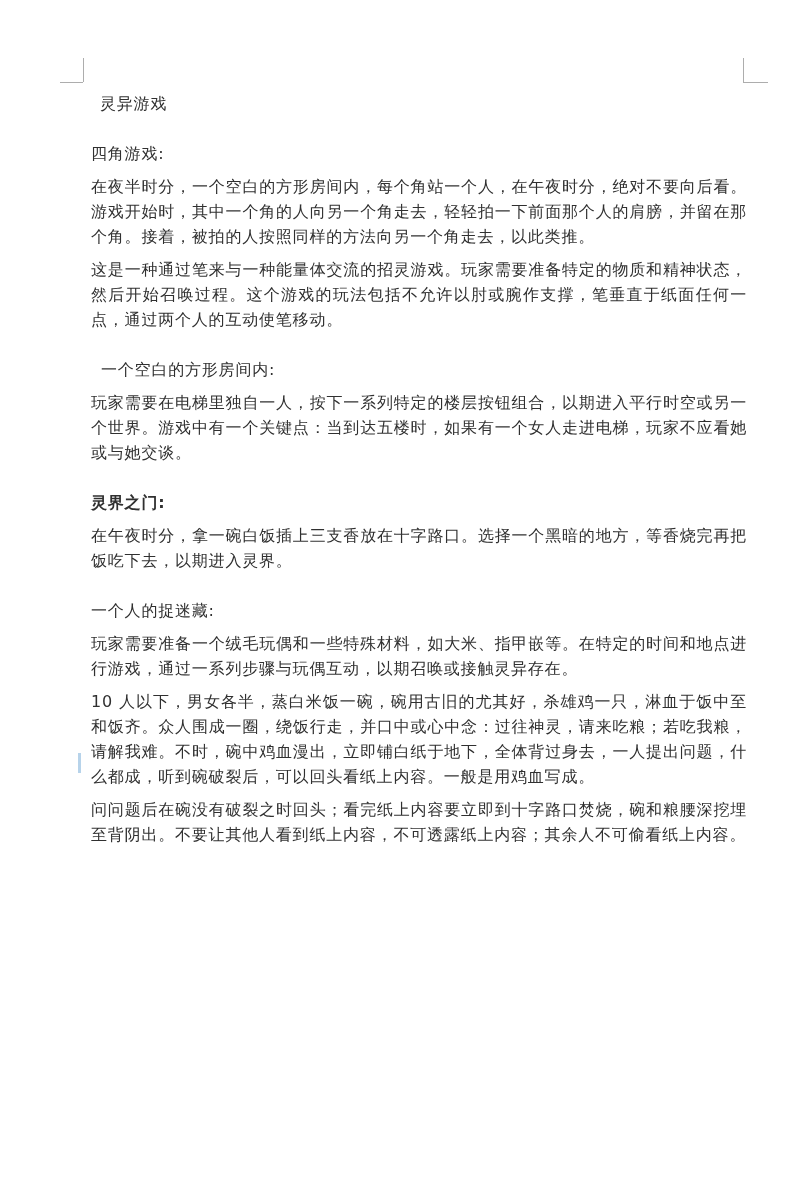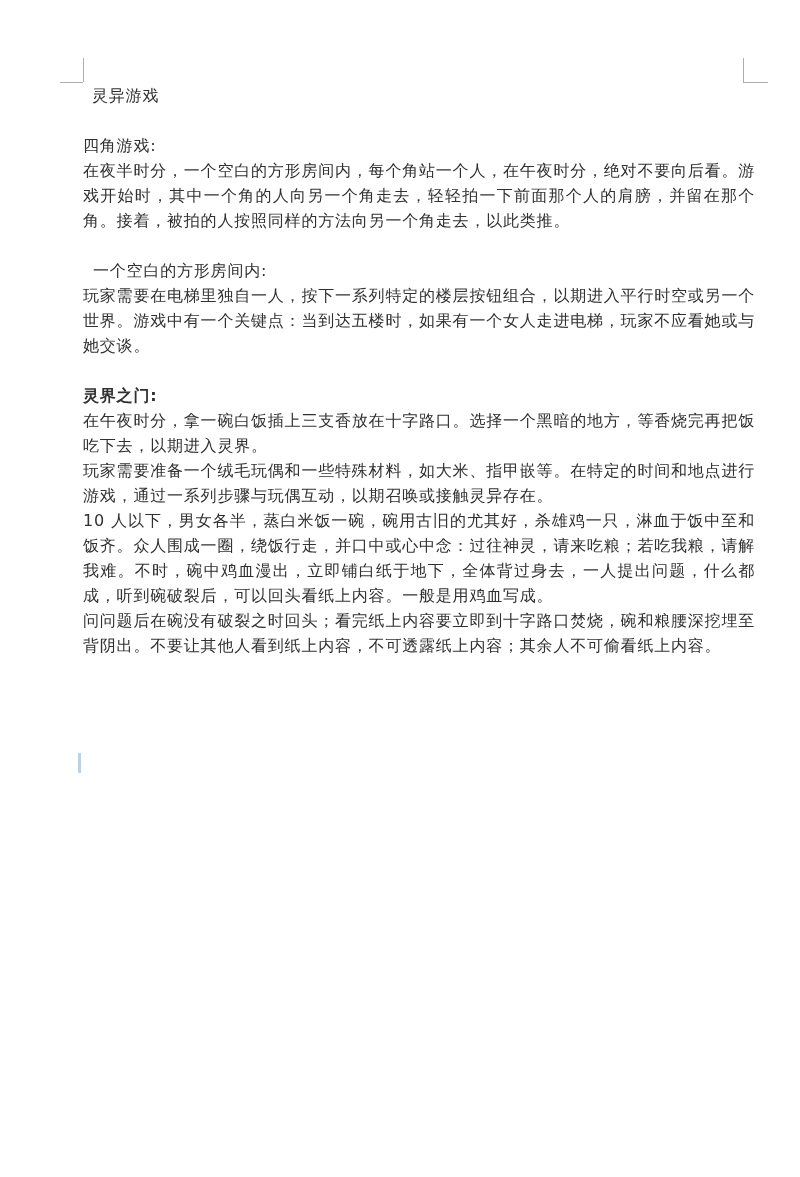--- a/index.html
+++ b/index.html
@@ -39,21 +39,21 @@
     position: absolute;
     left: 83px;
     top: 83px;
     width: 672px;
     color: #303030;
     font-size: 16px;
     line-height: 25px;
     letter-spacing: 0.8px;
   }
   #textflow p {
-    margin: 0;
+    margin: 8px;
     padding: 0;
     text-align: justify;
   }
   p.doc-title {
     text-indent: 9px;
     text-align: left !important;
   }
   p.heading {
     text-align: left;
   }
@@ -71,21 +71,23 @@
   <div class="crop" id="tr-v"></div>
   <div class="crop" id="tr-h"></div>
 
   <div id="cursor"></div>
 
   <div id="textflow">
     <p class="doc-title">灵异游戏</p>
 
   <p class="heading" style="margin-top: 25px;">四角游戏:</p>
       <p>在夜半时分，一个空白的方形房间内，每个角站一个人，在午夜时分，绝对不要向后看。游戏开始时，其中一个角的人向另一个角走去，轻轻拍一下前面那个人的肩膀，并留在那个角。接着，被拍的人按照同样的方法向另一个角走去，以此类推。</p>
+      <p>这是一种通过笔来与一种能量体交流的招灵游戏。玩家需要准备特定的物质和精神状态，然后开始召唤过程。这个游戏的玩法包括不允许以肘或腕作支撑，笔垂直于纸面任何一点，通过两个人的互动使笔移动。</p>
       <p class="heading indent" style="margin-top: 25px;">一个空白的方形房间内:</p>
       <p>玩家需要在电梯里独自一人，按下一系列特定的楼层按钮组合，以期进入平行时空或另一个世界。游戏中有一个关键点：当到达五楼时，如果有一个女人走进电梯，玩家不应看她或与她交谈。</p>
       <p class="heading" style="margin-top: 25px; font-weight: bold;">灵界之门:</p>
       <p>在午夜时分，拿一碗白饭插上三支香放在十字路口。选择一个黑暗的地方，等香烧完再把饭吃下去，以期进入灵界。</p>
+      <p class="heading" style="margin-top: 25px;">一个人的捉迷藏:</p>
       <p>玩家需要准备一个绒毛玩偶和一些特殊材料，如大米、指甲嵌等。在特定的时间和地点进行游戏，通过一系列步骤与玩偶互动，以期召唤或接触灵异存在。</p>
       <p>10 人以下，男女各半，蒸白米饭一碗，碗用古旧的尤其好，杀雄鸡一只，淋血于饭中至和饭齐。众人围成一圈，绕饭行走，并口中或心中念：过往神灵，请来吃粮；若吃我粮，请解我难。不时，碗中鸡血漫出，立即铺白纸于地下，全体背过身去，一人提出问题，什么都成，听到碗破裂后，可以回头看纸上内容。一般是用鸡血写成。</p>
       <p>问问题后在碗没有破裂之时回头；看完纸上内容要立即到十字路口焚烧，碗和粮腰深挖埋至背阴出。不要让其他人看到纸上内容，不可透露纸上内容；其余人不可偷看纸上内容。</p>
     </div>
 </div>
 
 </body></html>

